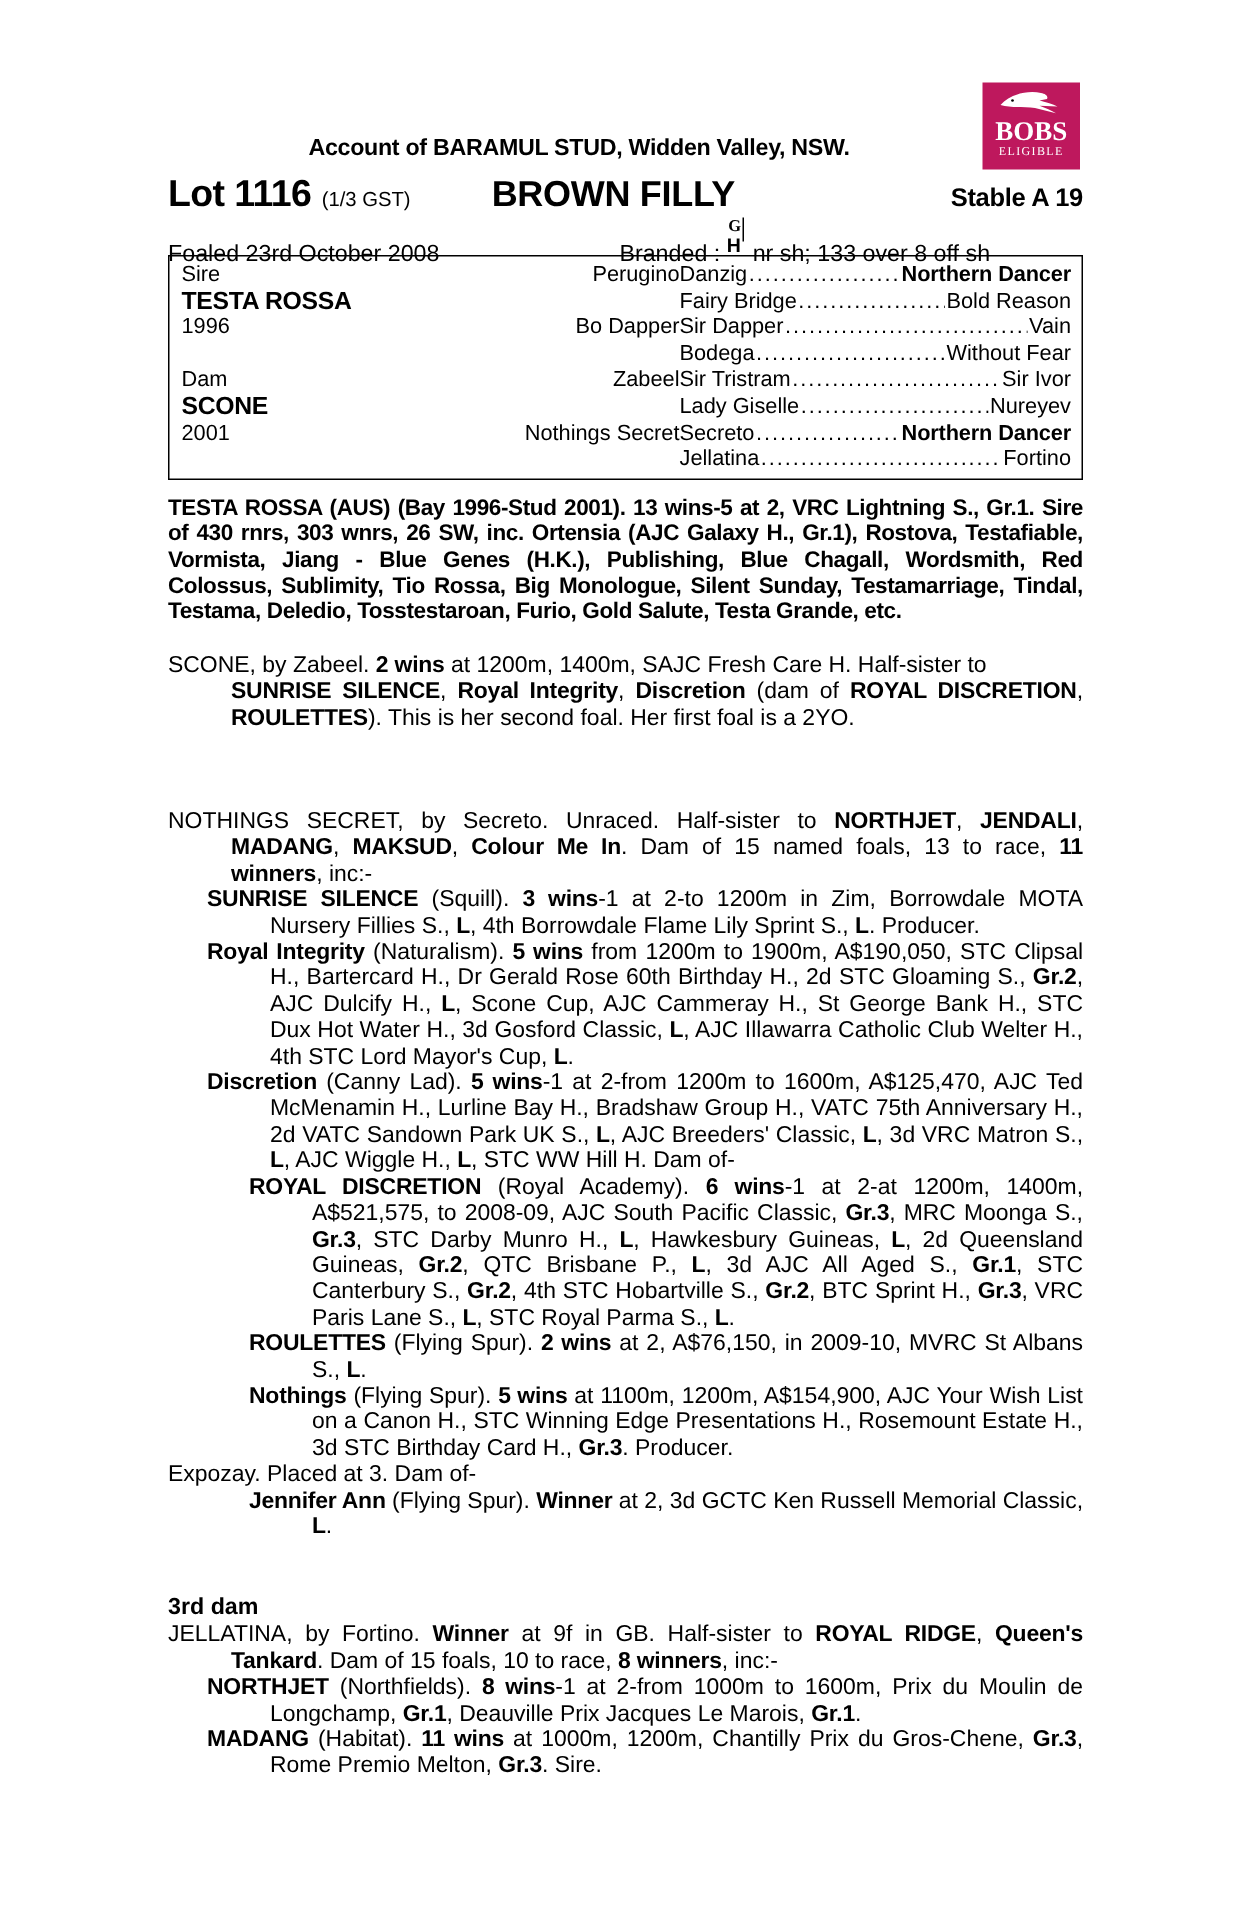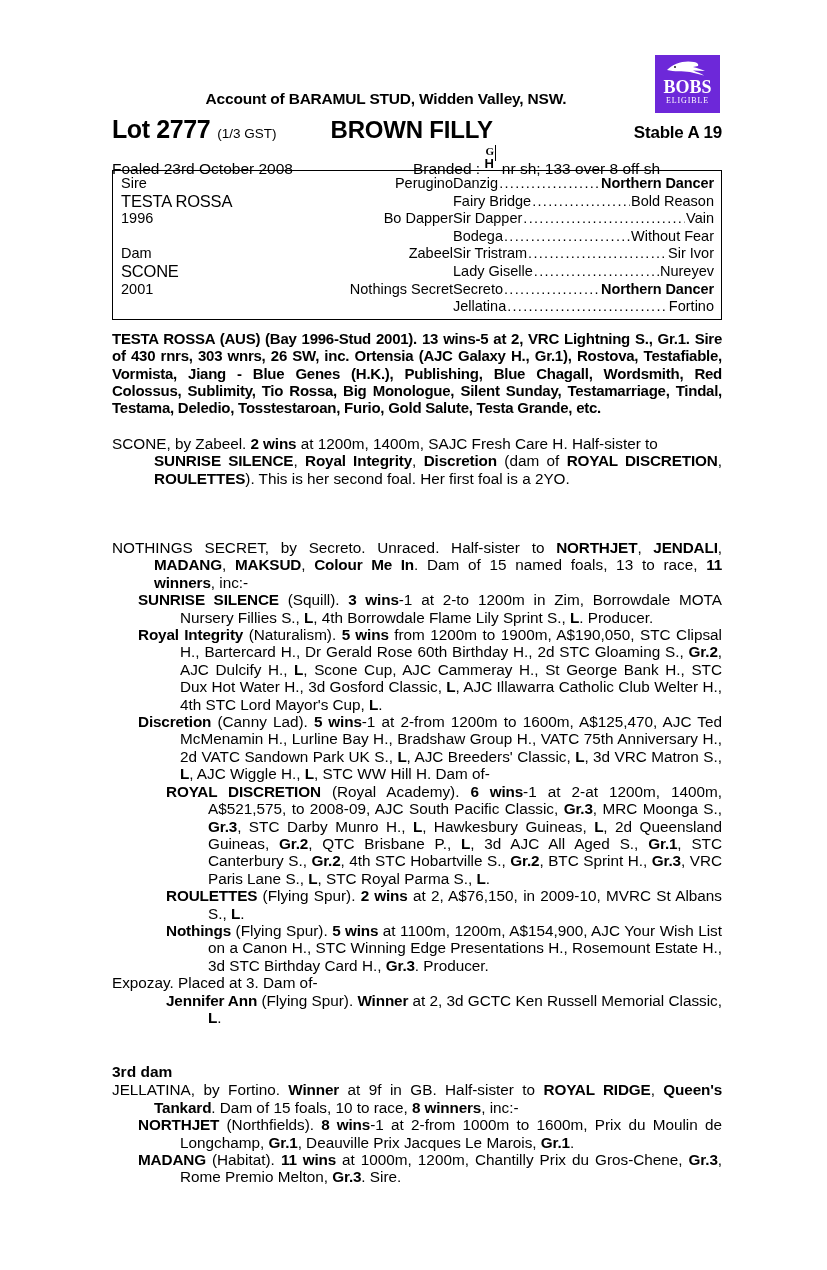--- a/index.html
+++ b/index.html
@@ -112,21 +112,21 @@
     background: #000;
   }
 
   
   .bobs {
     position: absolute;
     left: 655px;
     top: 55px;
     width: 65px;
     height: 58px;
-    background: #6d28d9;
+    background: #be185d;
     color: #ffffff;
     text-align: center;
     overflow: hidden;
   }
   .bobs-horse {
     margin-top: 4px;
     height: 19px;
   }
   .bobs-word {
     font-family: "Liberation Serif", serif;
@@ -182,21 +182,21 @@
     position: relative;
     padding-right: 7px;
     box-sizing: border-box;
     display: flex;
     align-items: baseline;
     white-space: nowrap;
     overflow: hidden;
   }
   .ped-c1.big {
     font-size: 16.5px;
-    font-weight: normal;
+    font-weight: bold;
     letter-spacing: -0.2px;
   }
   .dots {
     flex: 1;
     overflow: hidden;
     white-space: nowrap;
     letter-spacing: 1.3px;
     margin: 0 1px;
     font-size: 14.5px;
   }
@@ -252,21 +252,21 @@
       </svg>
     </div>
     <div class="bobs-word">BOBS</div>
     <div class="bobs-sub">ELIGIBLE</div>
   </div>
 
   <div class="header">
     <div class="account-line">Account of BARAMUL STUD, Widden Valley, NSW.</div>
 
     <div class="lot-row">
-      <span class="lot-no">Lot 2777</span>
+      <span class="lot-no">Lot 1116</span>
       <span class="gst">(1/3 GST)</span>
       <span class="animal-type">BROWN FILLY</span>
       <span class="stable">Stable A 19</span>
     </div>
 
     <div class="foal-row">
       <span class="foaled">Foaled 23rd October 2008</span>
       <span class="branded">
         <span>Branded :</span><span>&nbsp;</span><span class="brand-glyph"><span class="g">G</span><span class="h">H</span><span class="bar"></span></span><span> nr sh; 133 over 8 off sh</span>
       </span>

